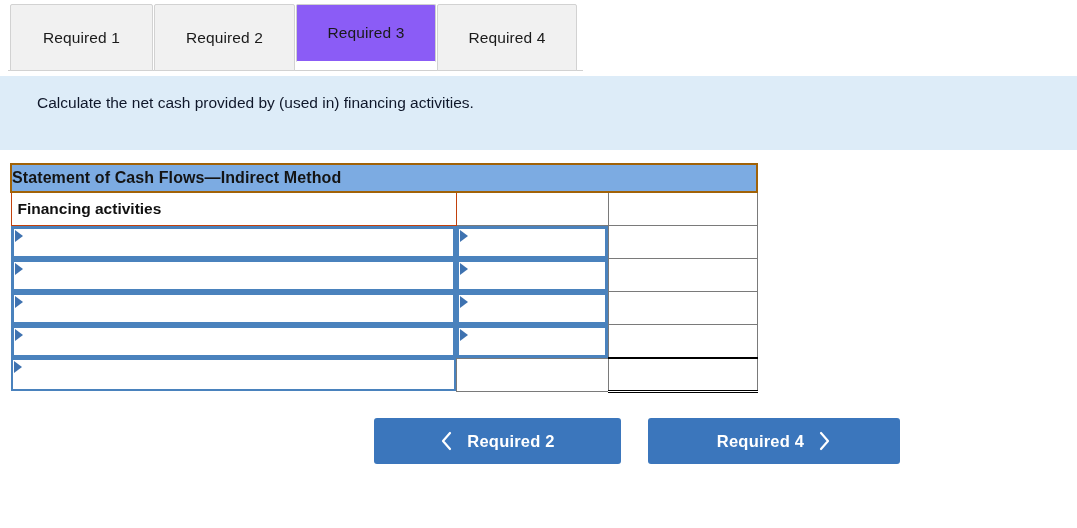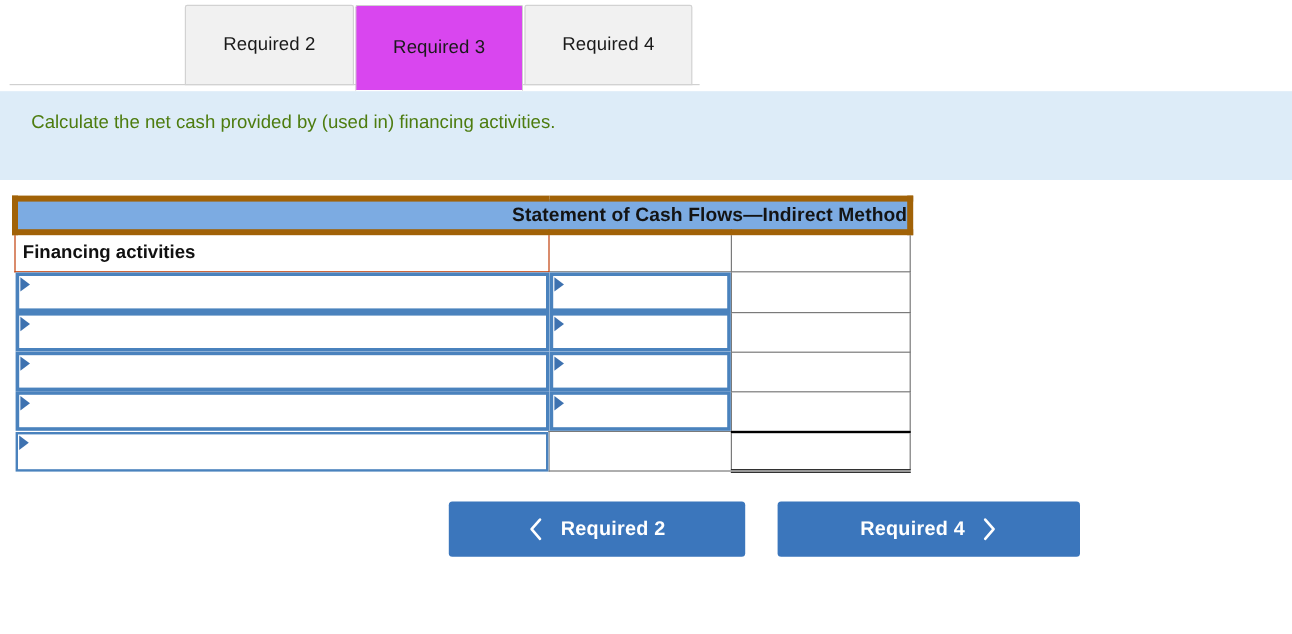--- a/index.html
+++ b/index.html
@@ -42,46 +42,47 @@
     border-radius: 2px 2px 0 0;
     display: flex;
     align-items: center;
     justify-content: center;
     font-size: 15.5px;
     color: #1a1a1a;
     letter-spacing: 0.1px;
     cursor: pointer;
   }
   .tab.active {
-    background: #d946ef;
+    background: #8b5cf6;
     border-color: #cfcfcf;
     border-bottom-color: #ffffff;
     z-index: 5;
-    height: 72px;
+    height: 58px;
   }
   .tab1 { left: 10px;  width: 143px; }
   .tab2 { left: 154px; width: 141px; }
   .tab3 { left: 296px; width: 140px; }
   .tab4 { left: 437px; width: 140px; }
 
   
   .instructions {
     position: absolute;
     left: 0;
     top: 76px;
     width: 1077px;
     height: 74px;
     background: #ddecf8;
     padding: 14px 0 0 26px;
   }
   .instr-line {
     font-size: 15.5px;
-    color: #4d7c0f;
+    color: #0f172a;
     line-height: 25px;
     white-space: nowrap;
+    margin-left: 11px;
   }
   .instr-note {
     font-size: 15.5px;
     color: #bd2020;
     line-height: 25px;
     white-space: nowrap;
   }
 
   
   .stmt-table {
@@ -89,23 +90,23 @@
     left: 10px;
     top: 163px;
     width: 748px;
     border-collapse: collapse;
     table-layout: fixed;
   }
   .stmt-table td { padding: 0; }
 
   .stmt-title {
     background: #7cabe2;
-    border: 5px solid #a16207;
+    border: 2px solid #a16207;
     height: 28px;
-    text-align: right;
+    text-align: left;
     font-size: 16px;
     font-weight: bold;
     color: #141414;
     letter-spacing: 0.1px;
   }
 
   .section-label-cell {
     border: 1px solid #c2410c;
     height: 33px;
     padding-left: 6px !important;
@@ -179,20 +180,23 @@
   .btn-prev { left: 374px; top: 418px; width: 247px; }
   .btn-next { left: 648px; top: 418px; width: 252px; }
   .chev { display: inline-flex; align-items: center; }
   .chev svg { display: block; }
 </style>
 </head>
 <body>
 
 <div class="tabstrip">
   <div class="tabstrip-underline"></div>
+  <div class="tab tab1">
+    <span>Required 1</span>
+  </div>
   <div class="tab tab2">
     <span>Required 2</span>
   </div>
   <div class="tab tab3 active">
     <span>Required 3</span>
   </div>
   <div class="tab tab4">
     <span>Required 4</span>
   </div>
 </div>

